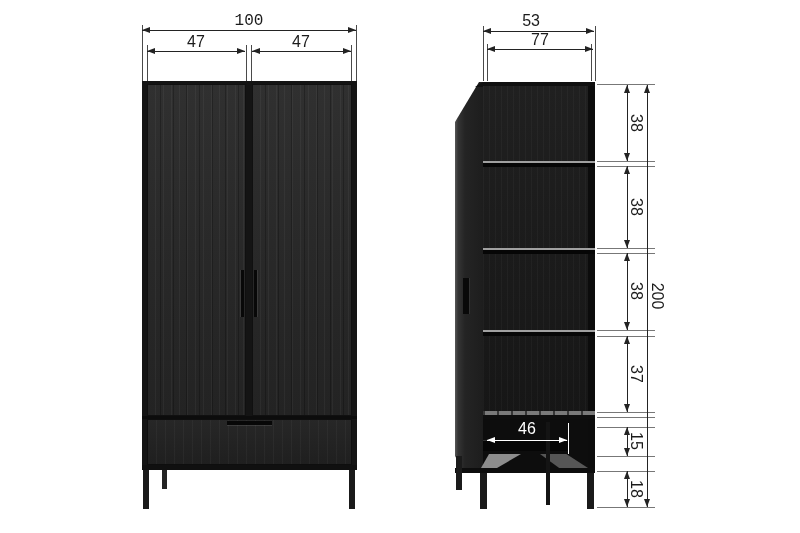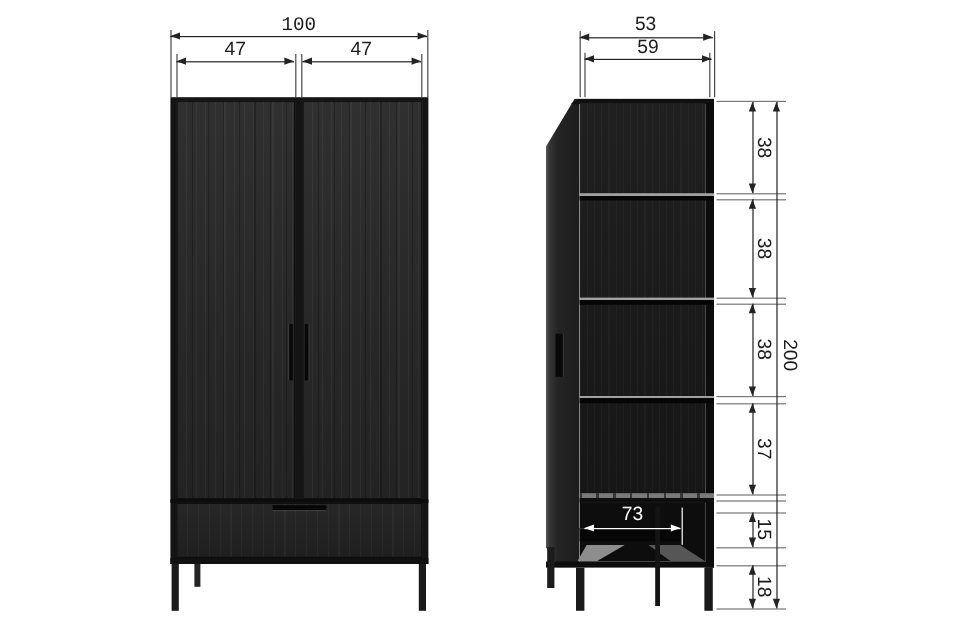--- a/index.html
+++ b/index.html
@@ -103,34 +103,34 @@
     <div class="abs" style="left:26px;top:372px;width:40px;height:14px;background:#8d8d8d;clip-path:polygon(20% 0,100% 0,40% 100%,0 100%);"></div>
     <div class="abs" style="left:85px;top:372px;width:48px;height:14px;background:#565656;clip-path:polygon(0 0,55% 0,100% 100%,40% 100%);"></div>
     <div class="abs" style="left:0;top:386px;width:140px;height:5px;background:#0d0d0d;"></div>
     <div class="abs" style="left:8px;top:196px;width:6px;height:36px;background:#090909;box-shadow:1px 0 0 #333333;"></div>
     <div class="abs" style="left:1px;top:374px;width:6px;height:34px;background:#1b1b1b;"></div>
     <div class="abs" style="left:25px;top:391px;width:7px;height:36px;background:#1a1a1a;"></div>
     <div class="abs" style="left:91px;top:340px;width:4px;height:83px;background:#141414;"></div>
     <div class="abs" style="left:132px;top:391px;width:7px;height:36px;background:#1a1a1a;"></div>
 
     <div class="dimh white" style="left:32px;top:358px;width:80px;"></div>
-    <div class="dlab" style="left:52px;top:339px;width:40px;color:#ffffff;">73</div>
+    <div class="dlab" style="left:52px;top:339px;width:40px;color:#ffffff;">46</div>
     <div class="extv" style="left:113px;top:341px;height:31px;border-left-color:#ffffff;"></div>
   </div>
 
   <div class="extv" style="left:483px;top:26px;height:55px;"></div>
   <div class="extv" style="left:487px;top:44px;height:37px;"></div>
   <div class="extv" style="left:591px;top:44px;height:37px;"></div>
   <div class="extv" style="left:595px;top:26px;height:55px;"></div>
 
   <div class="dimh" style="left:483px;top:31px;width:111px;"></div>
-  <div class="dlab" style="left:508px;top:13px;width:60px;">53</div>
+  <div class="dlab" style="left:480px;top:13px;width:60px;text-align:right;">53</div>
 
   <div class="dimh" style="left:487px;top:49px;width:106px;"></div>
-  <div class="dlab" style="left:510px;top:32px;width:60px;">59</div>
+  <div class="dlab" style="left:510px;top:32px;width:60px;">77</div>
 
   <div class="exth" style="left:597px;top:84px;width:58px;"></div>
   <div class="exth" style="left:597px;top:161px;width:58px;"></div>
   <div class="exth" style="left:597px;top:166px;width:58px;"></div>
   <div class="exth" style="left:597px;top:248px;width:58px;"></div>
   <div class="exth" style="left:597px;top:253px;width:58px;"></div>
   <div class="exth" style="left:597px;top:330px;width:58px;"></div>
   <div class="exth" style="left:597px;top:336px;width:58px;"></div>
   <div class="exth" style="left:597px;top:412px;width:58px;"></div>
   <div class="exth" style="left:597px;top:417px;width:58px;"></div>

